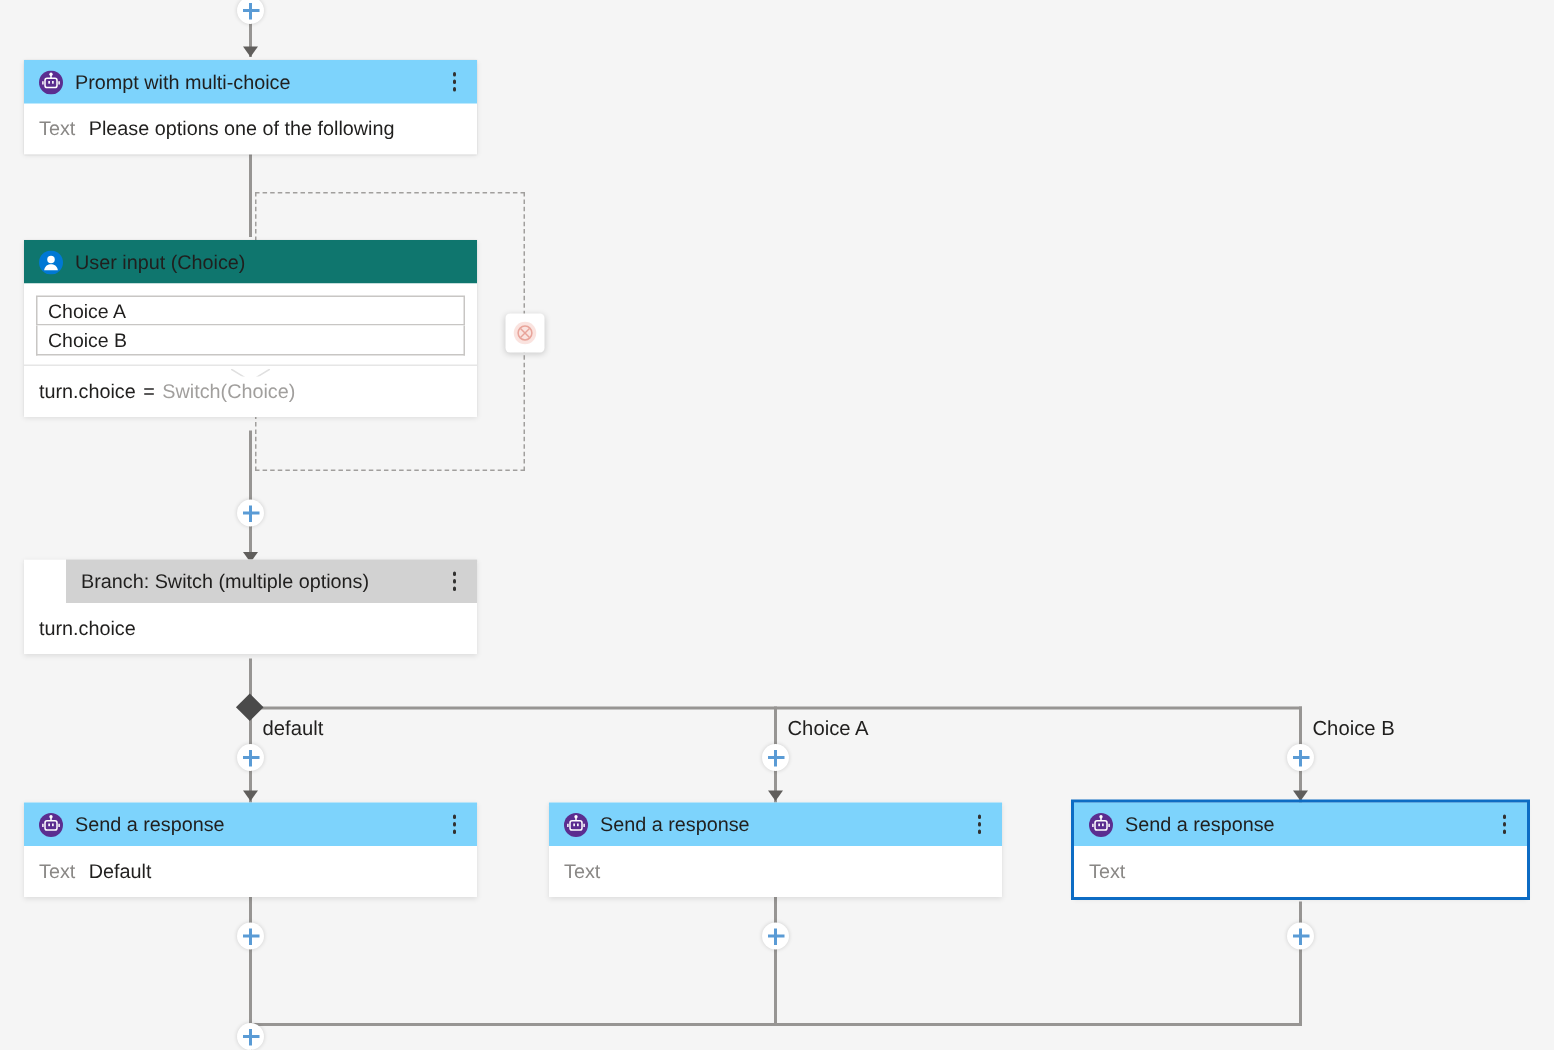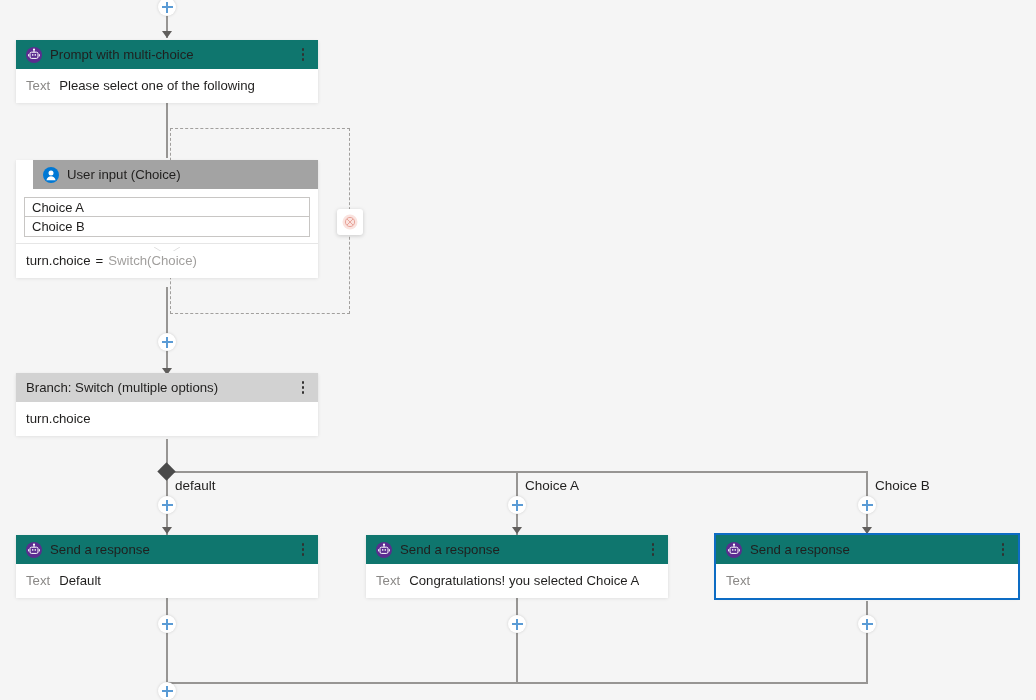--- a/index.html
+++ b/index.html
@@ -110,23 +110,23 @@
   }
   .node-header {
     height: 29px;
     display: flex;
     align-items: center;
     padding: 0 8px 0 10px;
     box-sizing: border-box;
     font-size: 13.2px;
     color: #201f1e;
   }
-  .node-header.purple { background: #0f766e; }
-  .node-header.blue   { background: #a3a3a3; margin-left: 17px; }
-  .node-header.gray   { background: #d2d2d2; }
+  .node-header.purple { background: #7dd3fc; }
+  .node-header.blue   { background: #0f766e; }
+  .node-header.gray   { background: #d2d2d2; margin-left: 28px; }
 
   .node-header .hdr-icon {
     width: 16px; height: 16px;
     margin-right: 8px;
     flex: 0 0 auto;
     display: block;
   }
   .node-header .hdr-title {
     flex: 1 1 auto;
     overflow: hidden;
@@ -317,21 +317,21 @@
       </svg>
       <span class="hdr-title">Prompt with multi-choice</span>
       <span class="kebab">
           <i></i>
           <i></i>
           <i></i>
         </span>
     </div>
     <div class="node-body">
       <span class="lbl">Text</span>
-      <span class="val">Please select one of the following</span>
+      <span class="val">Please options one of the following</span>
     </div>
   </div>
 
   <div class="node" style="left:16px; top:160px;">
     <div class="node-header blue">
       <svg class="hdr-icon" viewBox="0 0 16 16">
         <circle cx="8" cy="8" r="8" fill="#0078d4"></circle>
         <circle cx="8" cy="6" r="2.5" fill="#ffffff"></circle>
         <path d="M3.4 13.2 C3.9 10.3 6 9.2 8 9.2 C10 9.2 12.1 10.3 12.6 13.2 Z" fill="#ffffff"></path>
       </svg>
@@ -408,21 +408,20 @@
       </svg>
       <span class="hdr-title">Send a response</span>
       <span class="kebab">
           <i></i>
           <i></i>
           <i></i>
         </span>
     </div>
     <div class="node-body">
       <span class="lbl">Text</span>
-      <span class="val">Congratulations! you selected Choice A</span>
     </div>
   </div>
 
   <div class="node selected" style="left:716px; top:535px;">
     <div class="node-header purple">
       <svg class="hdr-icon" viewBox="0 0 16 16">
         <circle cx="8" cy="8" r="8" fill="#5b2d90"></circle>
         <rect x="4" y="5.2" width="8" height="6.2" rx="1.4" fill="none" stroke="#ffffff" stroke-width="1"></rect>
         <rect x="6.2" y="7" width="1.1" height="1.8" fill="#ffffff"></rect>
         <rect x="8.7" y="7" width="1.1" height="1.8" fill="#ffffff"></rect>

